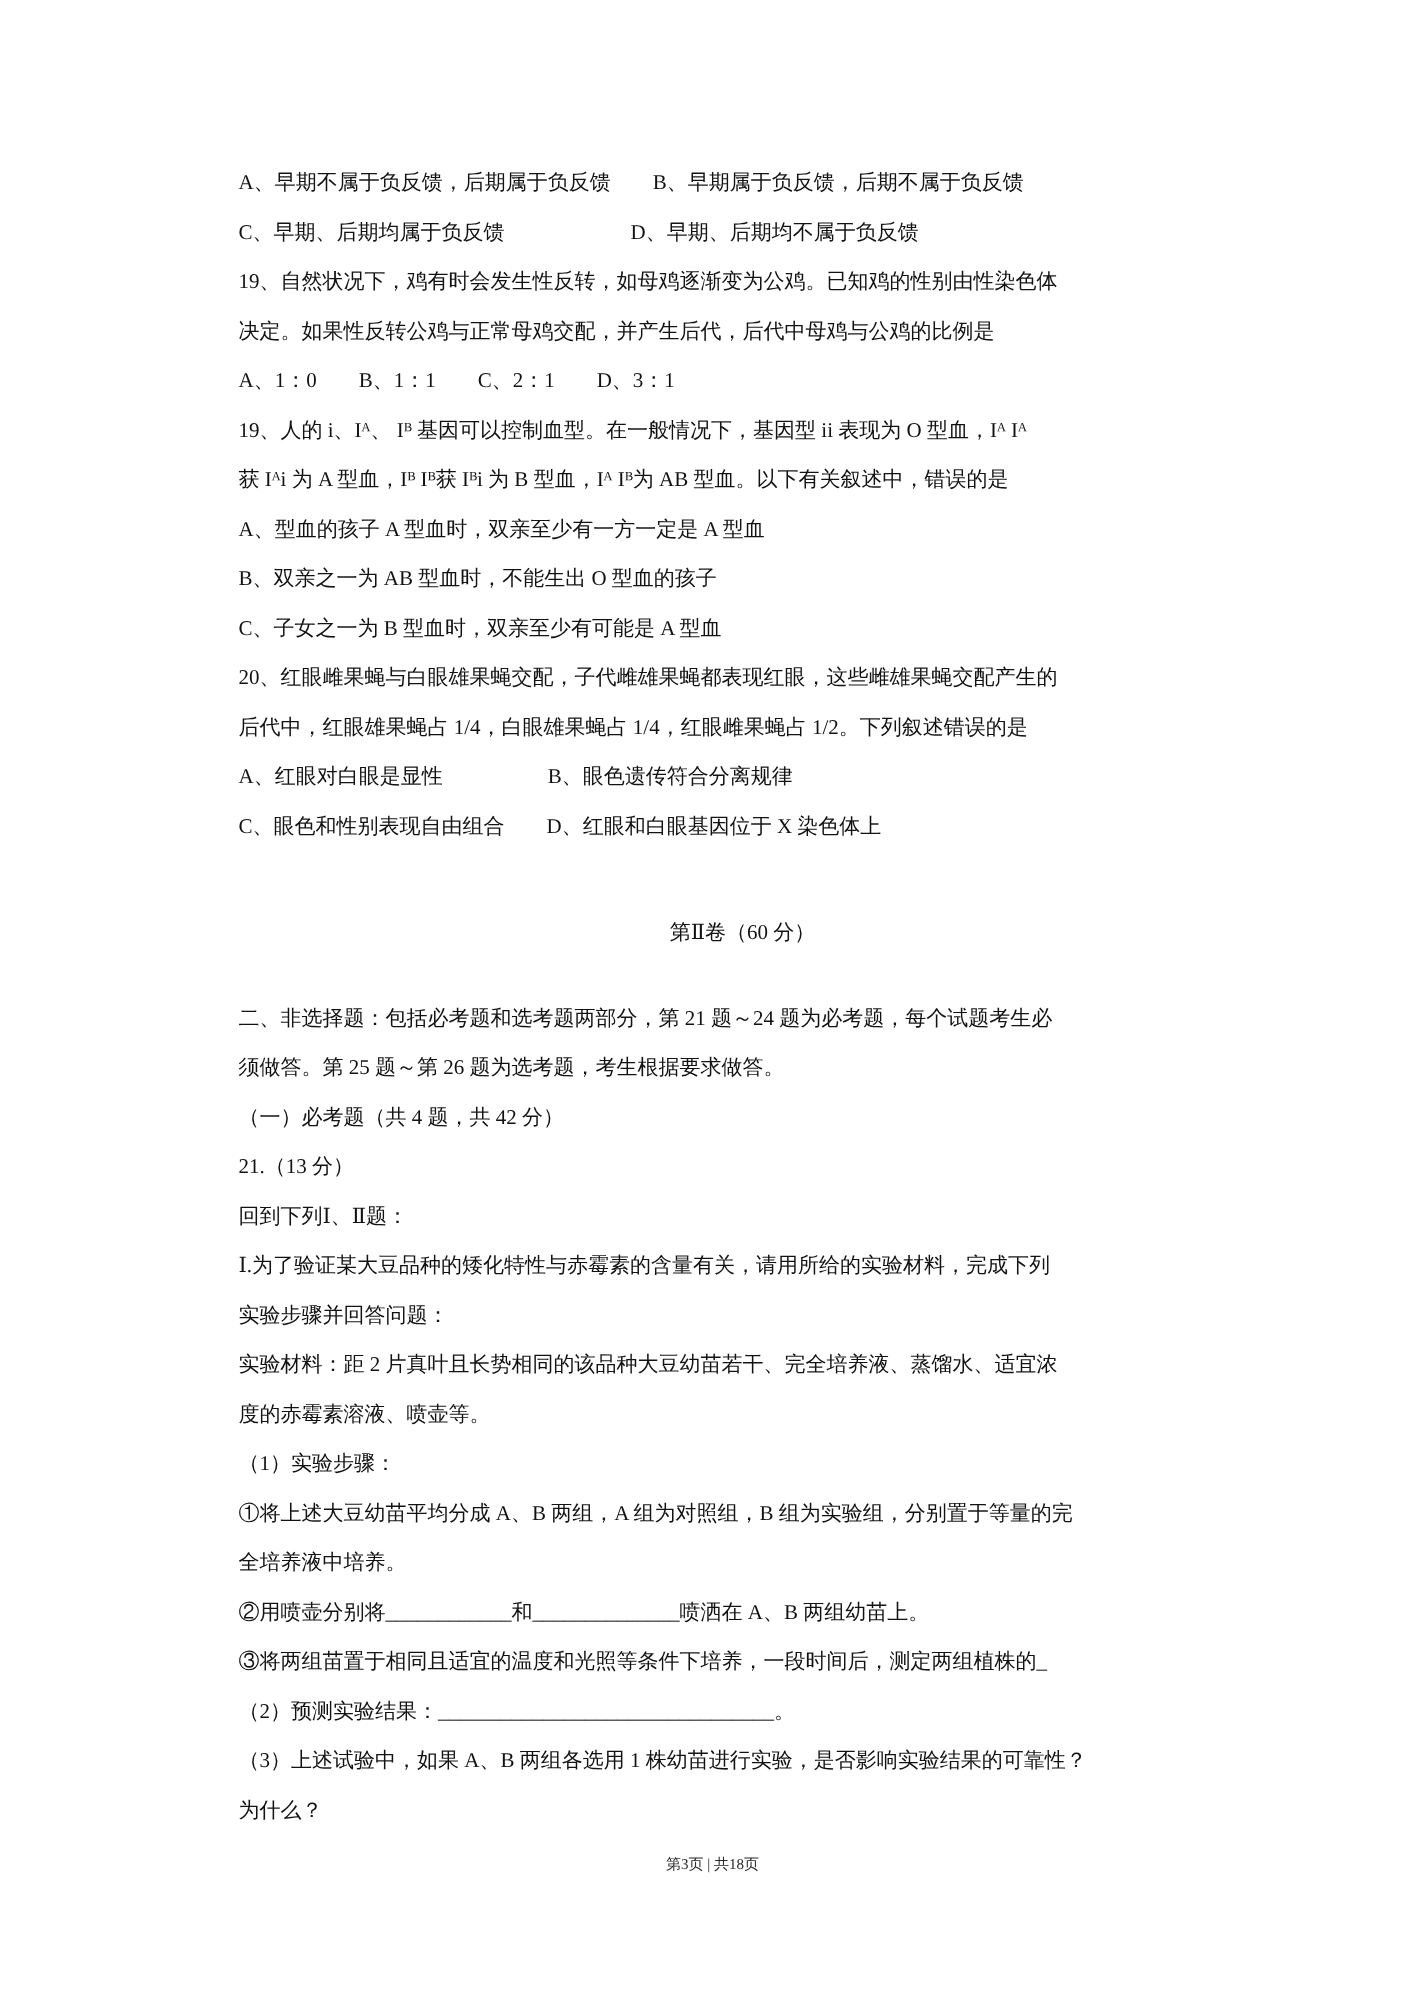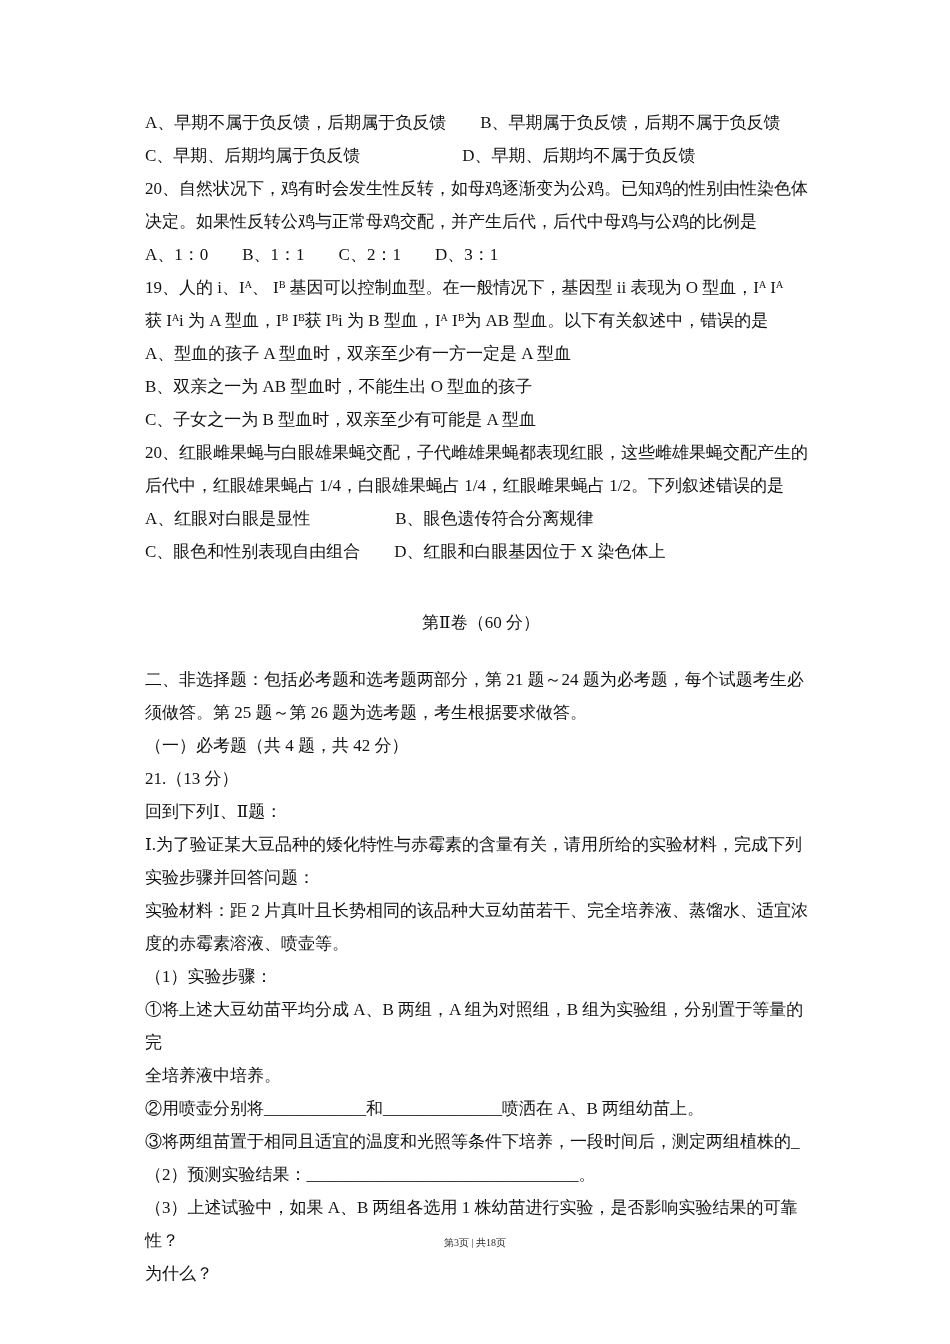--- a/index.html
+++ b/index.html
@@ -15,24 +15,24 @@
     font-family: "Liberation Serif", "DejaVu Serif", serif;
     color: #121212;
   }
   .page {
     position: absolute;
     inset: 0;
     background: #ffffff;
   }
   .content {
     position: absolute;
-    left: 145px;
+    left: 159px;
     width: 672px;
     top: 106px;
-    font-size: 17px;
+    font-size: 14px;
     line-height: 33px;
   }
   .line {
     white-space: pre-wrap;
     min-height: 33px;
   }
   .section-title {
     text-align: center;
     margin-top: 38px;
     margin-bottom: 24px;
@@ -48,21 +48,21 @@
     white-space: pre;
   }
 </style>
 </head>
 <body>
 
 <div class="page">
   <div class="content">
     <div class="line">A、早期不属于负反馈，后期属于负反馈　　B、早期属于负反馈，后期不属于负反馈</div>
     <div class="line">C、早期、后期均属于负反馈　　　　　　D、早期、后期均不属于负反馈</div>
-    <div class="line">20、自然状况下，鸡有时会发生性反转，如母鸡逐渐变为公鸡。已知鸡的性别由性染色体</div>
+    <div class="line">19、自然状况下，鸡有时会发生性反转，如母鸡逐渐变为公鸡。已知鸡的性别由性染色体</div>
     <div class="line">决定。如果性反转公鸡与正常母鸡交配，并产生后代，后代中母鸡与公鸡的比例是</div>
     <div class="line">A、1：0　　B、1：1　　C、2：1　　D、3：1</div>
     <div class="line">19、人的 i、Iᴬ、 Iᴮ 基因可以控制血型。在一般情况下，基因型 ii 表现为 O 型血，Iᴬ Iᴬ</div>
     <div class="line">获 Iᴬi 为 A 型血，Iᴮ Iᴮ获 Iᴮi 为 B 型血，Iᴬ Iᴮ为 AB 型血。以下有关叙述中，错误的是</div>
     <div class="line">A、型血的孩子 A 型血时，双亲至少有一方一定是 A 型血</div>
     <div class="line">B、双亲之一为 AB 型血时，不能生出 O 型血的孩子</div>
     <div class="line">C、子女之一为 B 型血时，双亲至少有可能是 A 型血</div>
     <div class="line">20、红眼雌果蝇与白眼雄果蝇交配，子代雌雄果蝇都表现红眼，这些雌雄果蝇交配产生的</div>
     <div class="line">后代中，红眼雄果蝇占 1/4，白眼雄果蝇占 1/4，红眼雌果蝇占 1/2。下列叙述错误的是</div>
     <div class="line">A、红眼对白眼是显性　　　　　B、眼色遗传符合分离规律</div>

